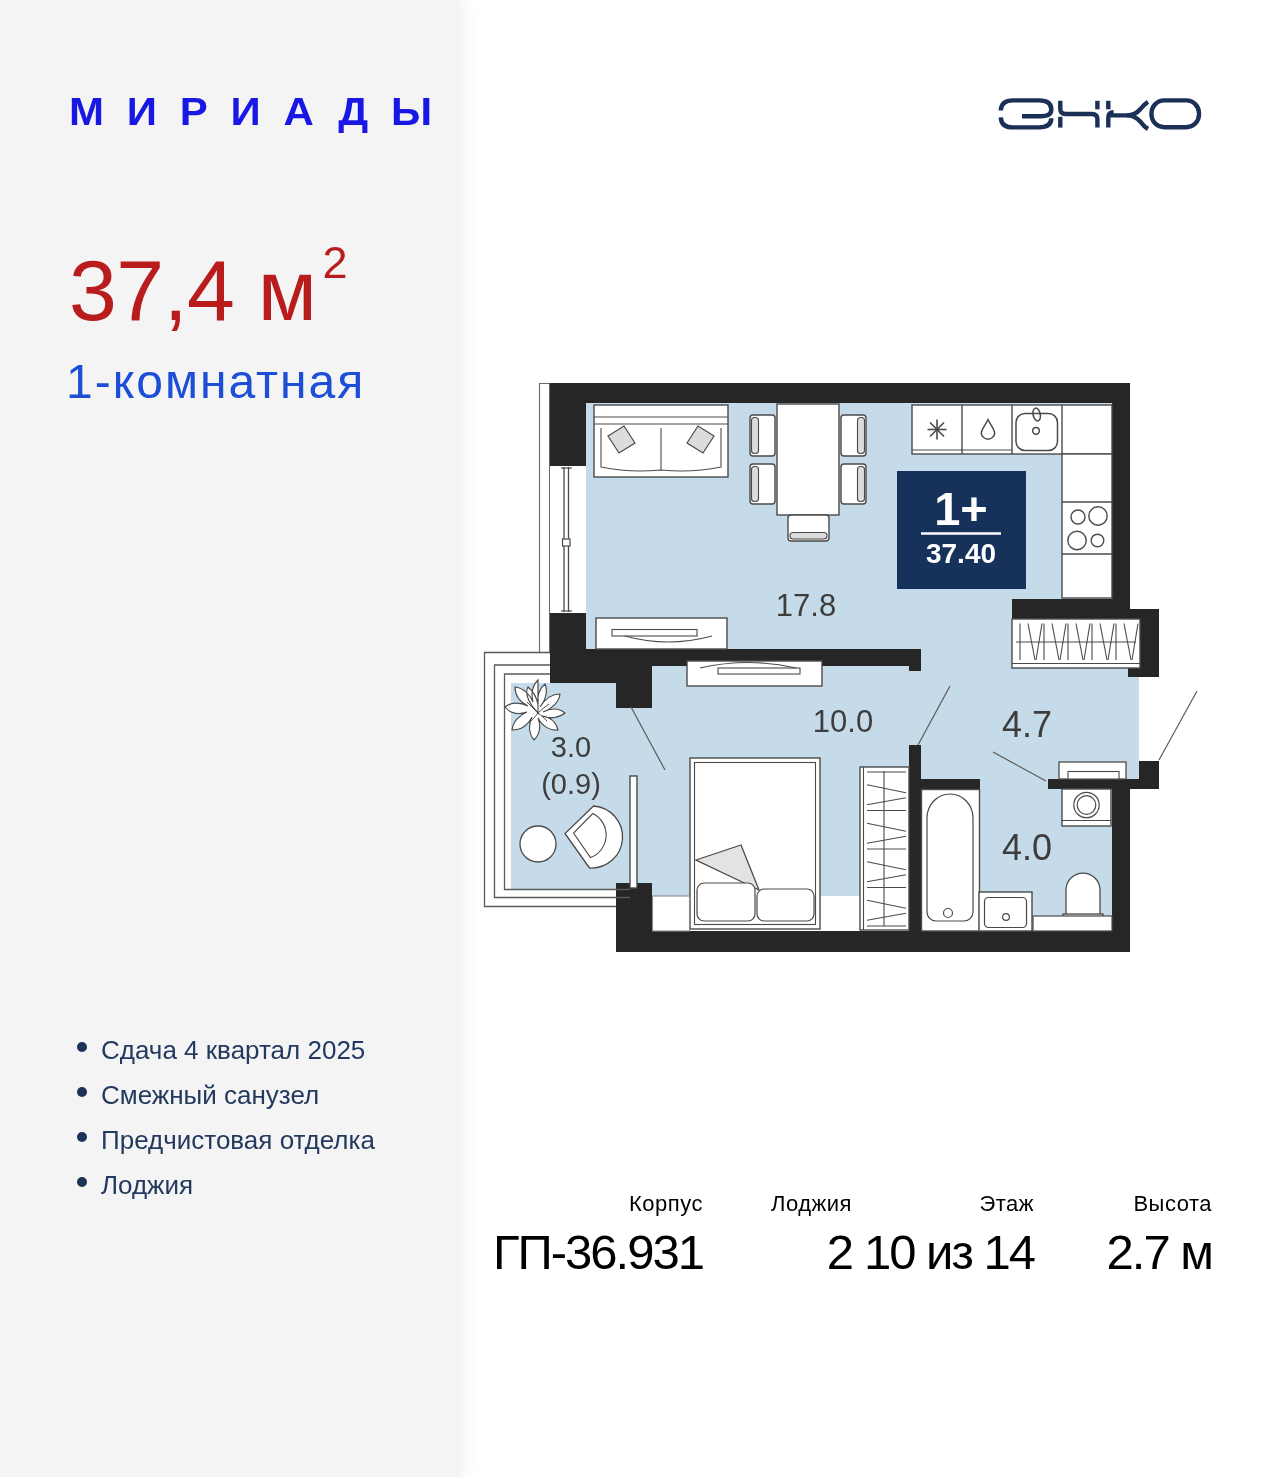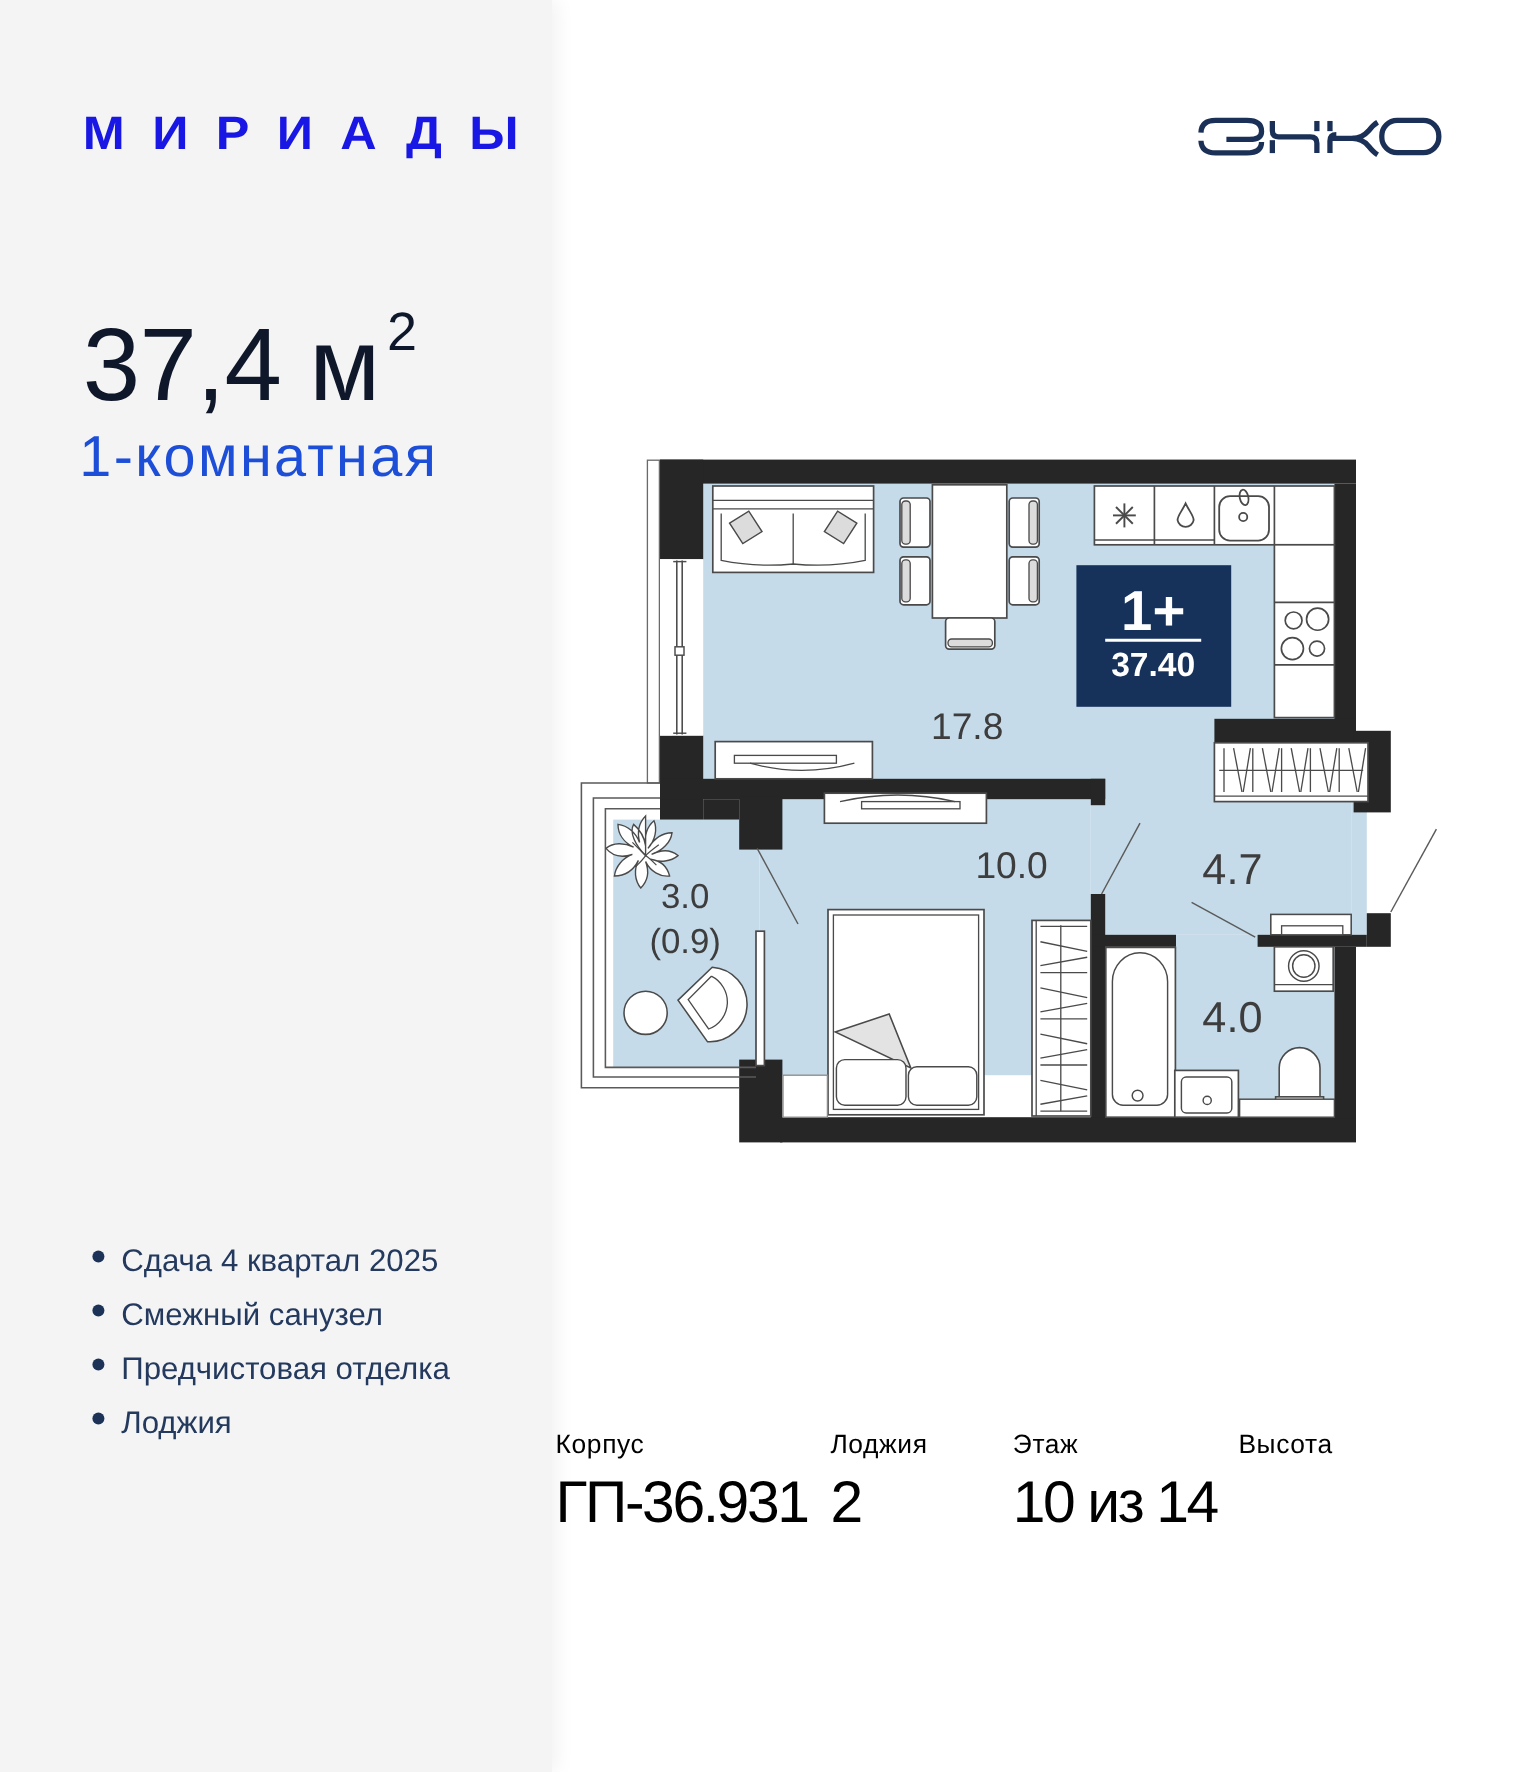--- a/index.html
+++ b/index.html
@@ -1,26 +1,26 @@
 <!DOCTYPE html>
 <html lang="ru"><head>
 <meta charset="utf-8">
 <title>План</title>
 <style>
 html,body{margin:0;padding:0}
 body{width:1280px;height:1477px;position:relative;background:#ffffff;font-family:"Liberation Sans",sans-serif;overflow:hidden}
 .panel{position:absolute;left:0;top:0;width:460px;height:1477px;background:#f4f4f5;box-shadow:6px 0 14px rgba(0,0,0,0.05)}
 .logo{position:absolute;left:69px;top:92px;color:#1917E3;font-weight:700;font-size:42px;line-height:42px;letter-spacing:22.8px;transform:scale(1.0,0.93);transform-origin:left top}
-.area{position:absolute;left:69px;top:261px;color:#0f172a;font-size:86px;line-height:86px;letter-spacing:-0.5px}
+.area{position:absolute;left:69px;top:247px;color:#b91c1c;font-size:86px;line-height:86px;letter-spacing:-0.5px}
 .area sup{font-size:45px;position:absolute;top:-7px;margin-left:6px;line-height:45px}
 .rooms{position:absolute;left:66px;top:358px;color:#1d4ed8;font-size:48px;line-height:48px;letter-spacing:2px}
 .feat{position:absolute;left:70px;top:1035px;color:#24395e;font-size:26px}
 .feat div{height:45px;position:relative;padding-left:31px;white-space:nowrap}
 .feat div:before{content:"";position:absolute;left:7px;top:7px;width:10px;height:10px;border-radius:50%;background:#1c3357}
-.stat{position:absolute;text-align:left}
+.stat{position:absolute;text-align:right}
 .stat .lb{font-size:22px;line-height:24px;letter-spacing:0.5px;margin-bottom:11px}
 .stat .vl{font-size:49px;line-height:50px;letter-spacing:-2px}
 </style>
 </head>
 <body>
 
 <div class="panel"></div>
 
 <div class="logo">МИРИАДЫ</div>
 
@@ -45,20 +45,21 @@
     <div class="vl">2</div>
   </div>
 
 <div class="stat" style="left:844px;top:1192px;width:190px">
     <div class="lb">Этаж</div>
     <div class="vl">10 из 14</div>
   </div>
 
 <div class="stat" style="left:1032px;top:1192px;width:180px">
     <div class="lb">Высота</div>
+    <div class="vl">2.7 м</div>
   </div>
 <svg id="plansvg" width="1280" height="1477" viewBox="0 0 1280 1477" style="position:absolute;left:0;top:0">
 
 <g stroke="#1b3057" stroke-width="4.4" fill="none" stroke-linecap="butt">
 <path d="M1000.8,110.5 Q1001.2,100.4 1013,100.4 L1039,100.4 Q1051.3,100.4 1051.3,109.5 Q1051.3,116.2 1041,116.2 L1022,116.2"></path>
 <path d="M1000.8,117.3 Q1001.2,127.4 1013,127.4 L1039,127.4 Q1051.3,127.4 1051.3,118.3"></path>
 <path d="M1060.3,100.8 L1060.3,109 Q1060.3,114 1065.5,114 L1092,114 Q1097.4,114 1097.4,119.3 L1097.4,127.6"></path>
 <path d="M1060.3,116.8 L1060.3,127.6"></path>
 <path d="M1097.4,100.8 L1097.4,109.3"></path>
 <path d="M1108.3,100.8 L1108.3,109.3"></path>

